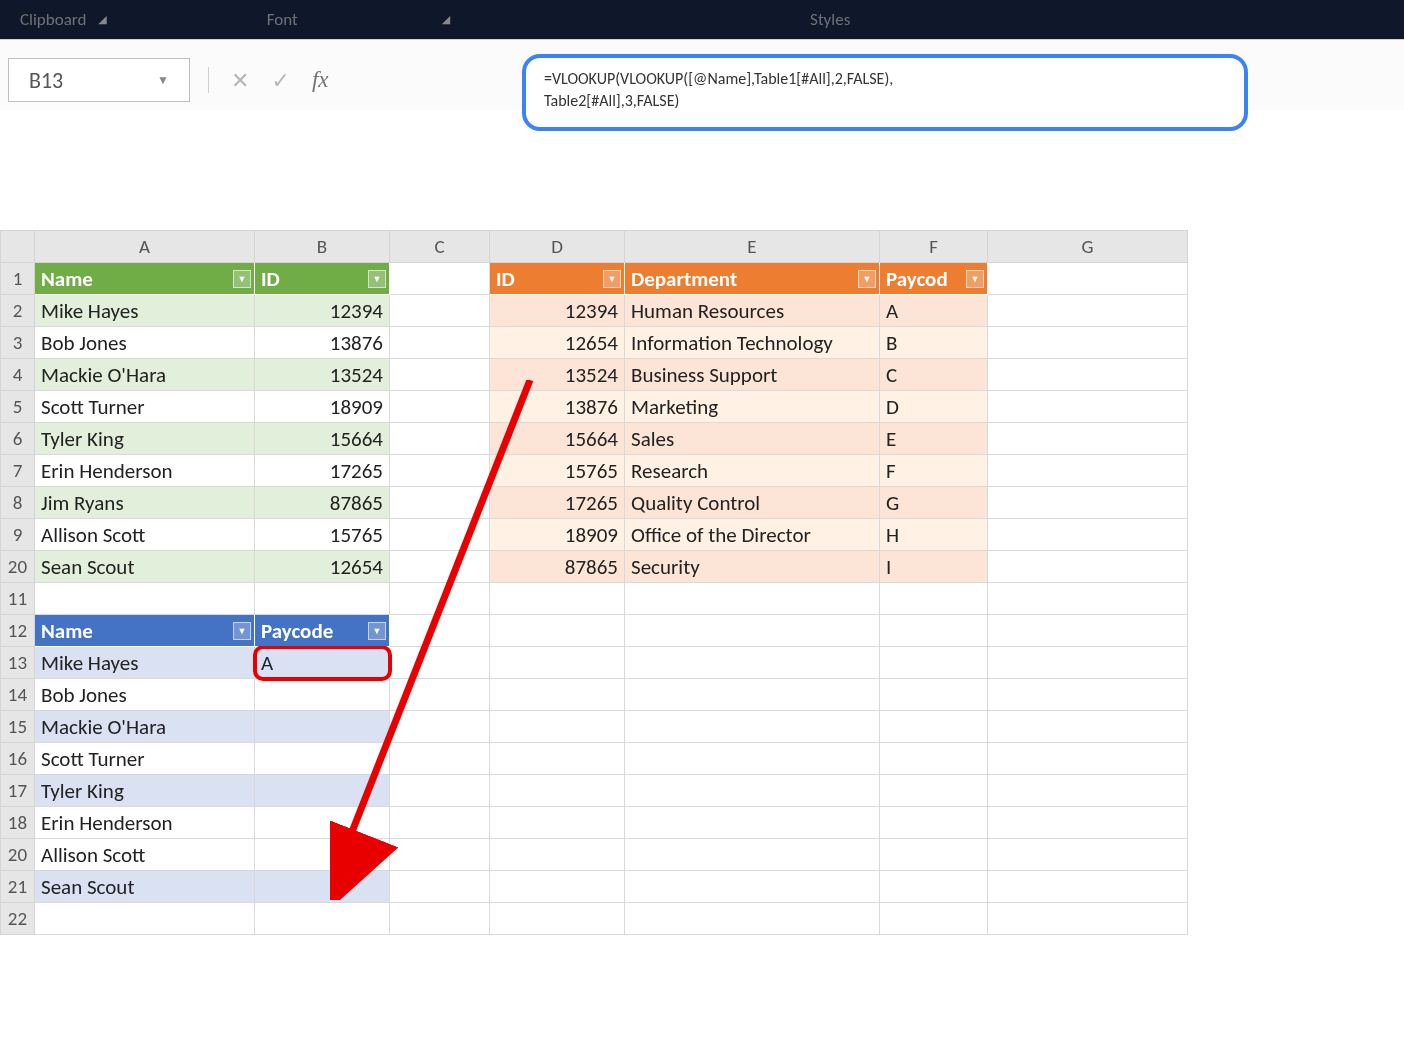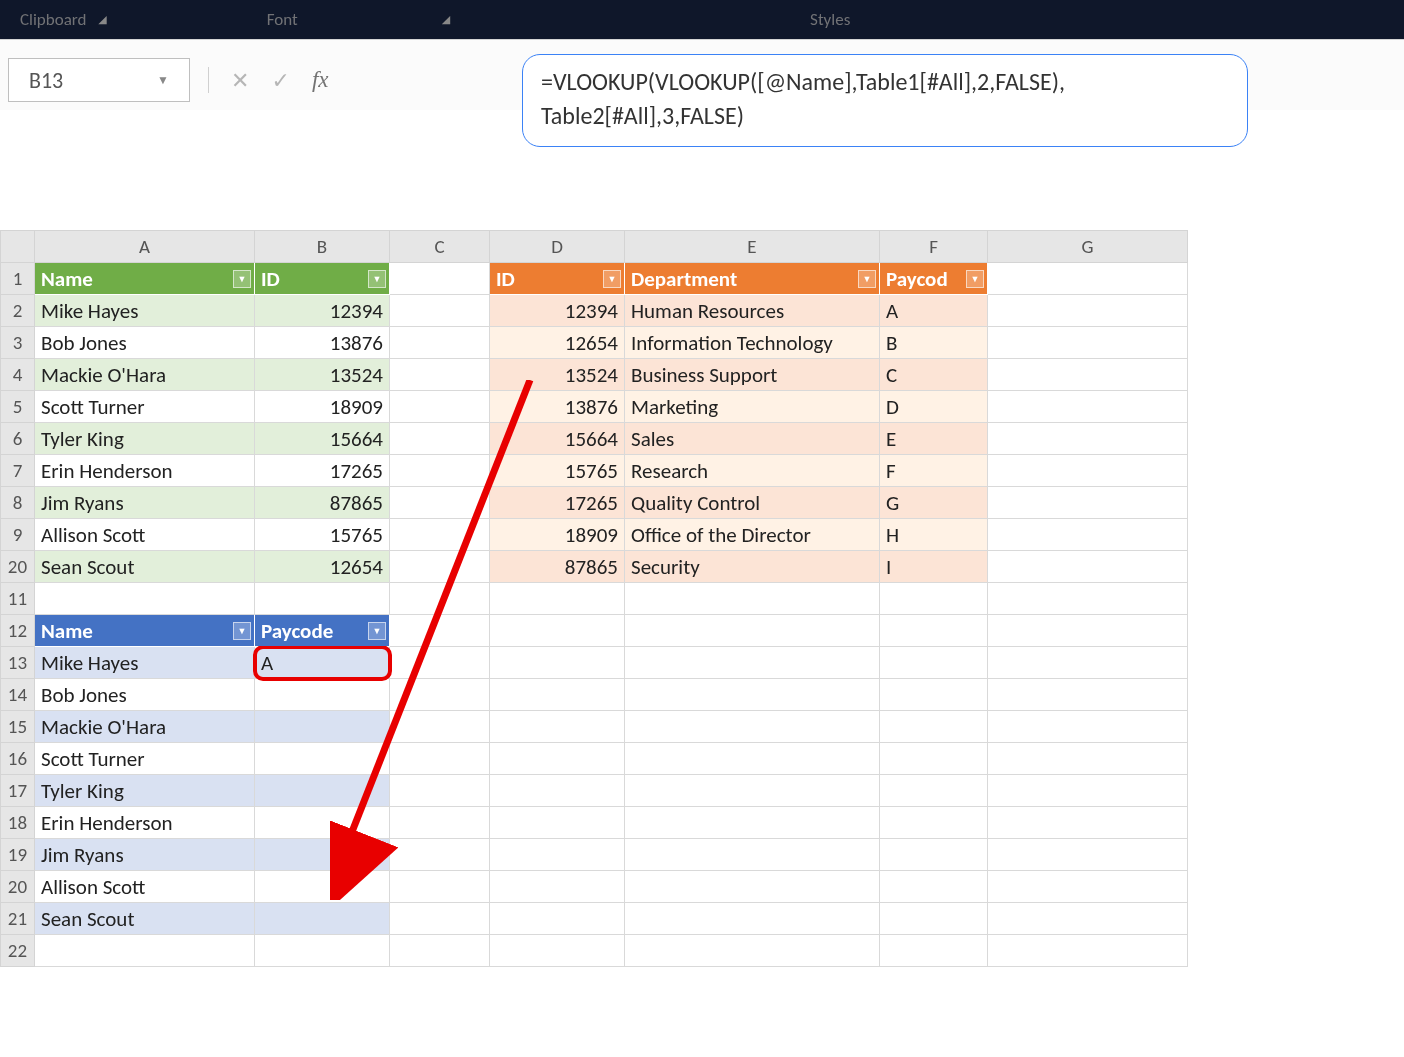--- a/index.html
+++ b/index.html
@@ -70,24 +70,24 @@
   .fb-divider .fx {
     font-style: italic;
     font-family: "Times New Roman", serif;
     color: #737373;
     font-size: 23px;
   }
   .formula-box {
     position: absolute;
     left: 522px;
     top: 14px;
-    border: 1px solid #3b82f6;
+    border: 4px solid #3b82f6;
     border-radius: 18px;
     padding: 10px 18px 14px 18px;
-    font-size: 24px;
+    font-size: 16px;
     color: #333;
     background: #fff;
     width: 726px;
     line-height: 1.4;
   }
   .formula-spacer { height: 120px; }
   .grid-wrap {
     position: relative;
   }
   table.grid {
@@ -423,30 +423,20 @@
           <td class="rowhdr">18</td>
           <td class="cell">Erin Henderson</td>
           <td class="cell"></td>
           <td class="cell"></td>
           <td class="cell"></td>
           <td class="cell"></td>
           <td class="cell"></td>
           <td class="cell"></td>
         </tr>
         <tr>
-          <td class="rowhdr">19</td>
-          <td class="cell blue-band">Jim Ryans</td>
-          <td class="cell blue-band"></td>
-          <td class="cell"></td>
-          <td class="cell"></td>
-          <td class="cell"></td>
-          <td class="cell"></td>
-          <td class="cell"></td>
-        </tr>
-        <tr>
           <td class="rowhdr">20</td>
           <td class="cell">Allison Scott</td>
           <td class="cell"></td>
           <td class="cell"></td>
           <td class="cell"></td>
           <td class="cell"></td>
           <td class="cell"></td>
           <td class="cell"></td>
         </tr>
         <tr>

